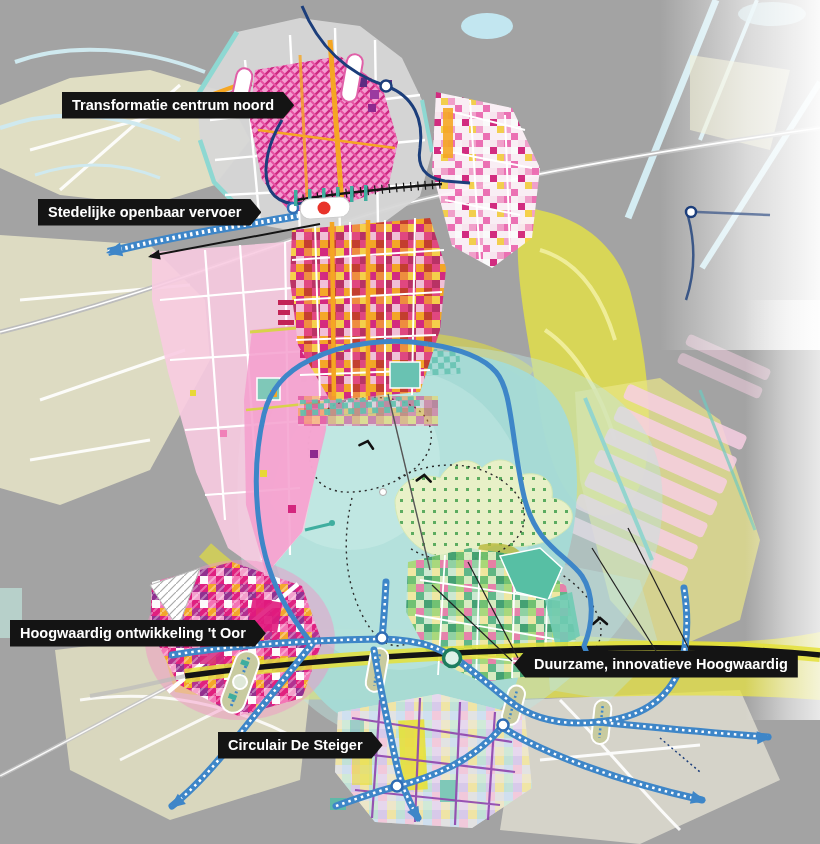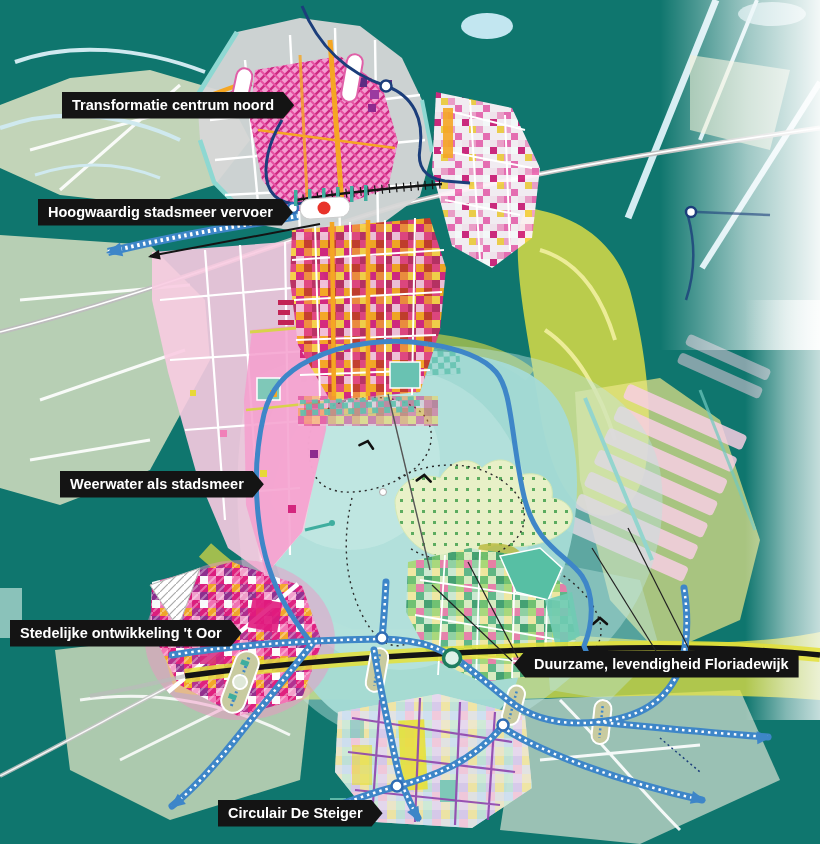--- a/index.html
+++ b/index.html
@@ -1,34 +1,34 @@
 <!DOCTYPE html>
 <html><head>
 <meta charset="utf-8">
 <style>
   html,body{margin:0;padding:0;background:#fff;}
-  .stage{position:relative;width:820px;height:844px;overflow:hidden;background:#0f766e;
+  .stage{position:relative;width:820px;height:844px;overflow:hidden;background:#a3a3a3;
          font-family:"Liberation Sans",sans-serif;}
   .stage svg{position:absolute;left:0;top:0;}
   .map-label{position:absolute;background:#141414;color:#ffffff;
              font:700 14.5px/1 "Liberation Sans",sans-serif;
              padding:6px 10px;white-space:nowrap;z-index:20;}
   .lab-right{clip-path:polygon(0 0,calc(100% - 11px) 0,100% 50%,calc(100% - 11px) 100%,0 100%);
              padding-right:20px;}
   .lab-left{clip-path:polygon(11px 0,100% 0,100% 100%,11px 100%,0 50%);
             padding-left:20px;}
   .l1{left:62px;top:92px}
   .l2{left:362px;top:172px}
   .l3{left:38px;top:199px}
   .l4{left:388px;top:259px}
   .l5{left:499px;top:371px}
   .l6{left:60px;top:471px}
   .l7{left:10px;top:620px}
   .l8{left:514px;top:651px}
-  .l9{left:218px;top:800px}
+  .l9{left:218px;top:732px}
 </style>
 </head>
 <body>
 
 <div class="stage">
 <svg width="820" height="844" viewBox="0 0 820 844">
   <defs>
     <pattern id="patCross" width="10" height="10" patternUnits="userSpaceOnUse">
       <rect width="10" height="10" fill="#f49ad0"></rect>
       <path d="M0,10 L10,0" stroke="#cc1f7e" stroke-width="2.4"></path>
@@ -381,18 +381,17 @@
   <g stroke="#222222" stroke-width="1.2" fill="none">
     <path d="M432,585 L512,661"></path>
     <path d="M468,562 L518,658"></path>
     <path d="M592,548 L656,651"></path>
     <path d="M628,528 L690,651"></path>
     <path d="M388,394 L430,570" stroke="#555555" stroke-width="1.4"></path>
   </g>
 </svg>
 
 <div class="map-label lab-right l1">Transformatie centrum noord</div>
-<div class="map-label lab-right l3">Hoogwaardig stadsmeer vervoer</div>
-<div class="map-label lab-right l6">Weerwater als stadsmeer</div>
-<div class="map-label lab-right l7">Stedelijke ontwikkeling 't Oor</div>
-<div class="map-label lab-left l8">Duurzame, levendigheid Floriadewijk</div>
+<div class="map-label lab-right l3">Stedelijke openbaar vervoer</div>
+<div class="map-label lab-right l7">Hoogwaardig ontwikkeling 't Oor</div>
+<div class="map-label lab-left l8">Duurzame, innovatieve Hoogwaardig</div>
 <div class="map-label lab-right l9">Circulair De Steiger</div>
 </div>
 
 </body></html>

